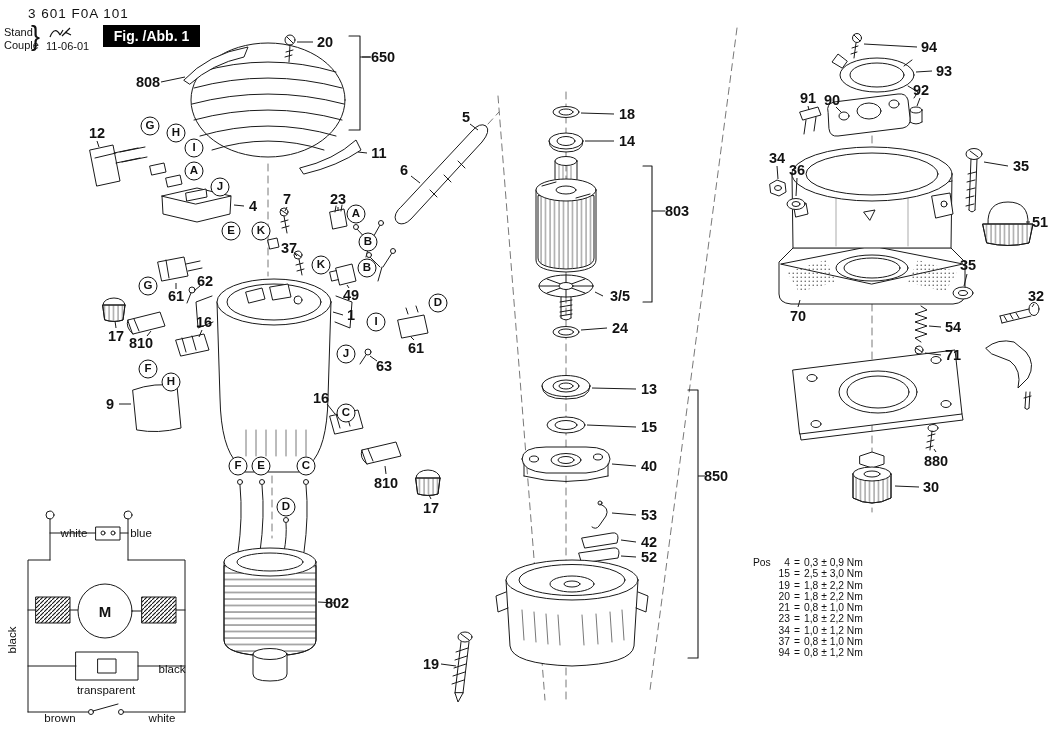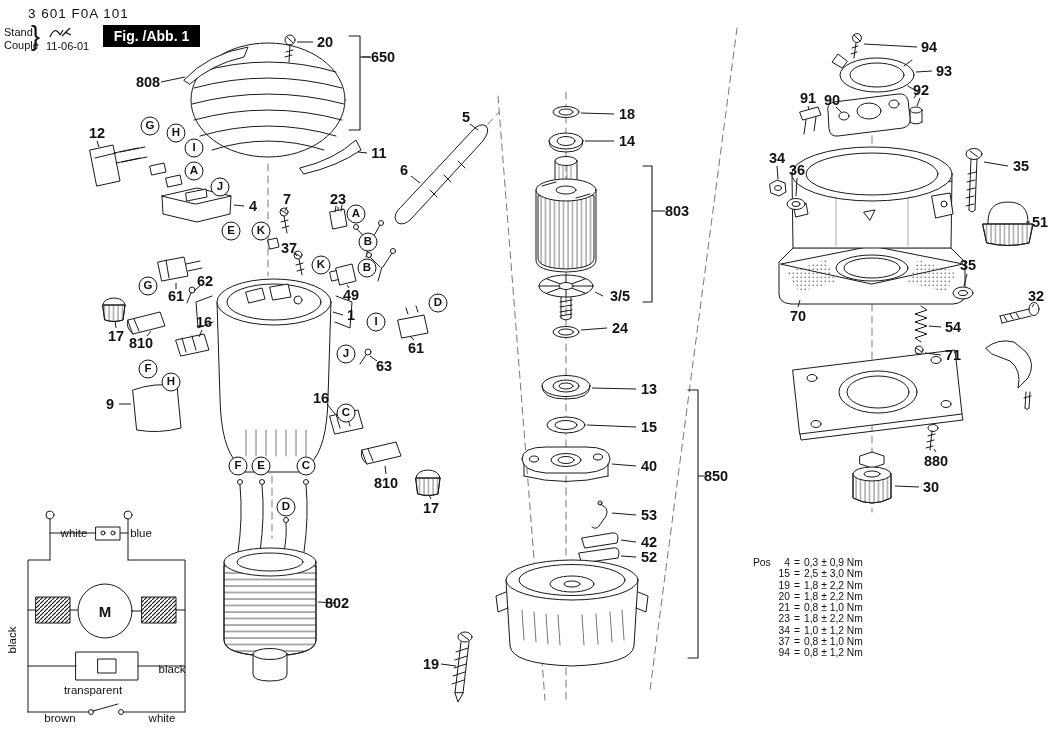--- a/index.html
+++ b/index.html
@@ -547,21 +547,21 @@
       <div class="co letter" style="left: 171px; top: 382px;">H</div>
       <div class="co letter" style="left: 346px; top: 413px;">C</div>
       <div class="co letter" style="left: 238px; top: 466px;">F</div>
       <div class="co letter" style="left: 261px; top: 466px;">E</div>
       <div class="co letter" style="left: 306px; top: 466px;">C</div>
       <div class="co letter" style="left: 286px; top: 507px;">D</div>
       <div class="co wire" style="left: 74px; top: 533px;">white</div>
       <div class="co wire" style="left: 141px; top: 533px;">blue</div>
       <div class="co wire rot" style="left: 12px; top: 640px;">black</div>
       <div class="co wire" style="left: 172px; top: 669px;">black</div>
-      <div class="co wire" style="left: 93px; top: 690px;">transparent</div>
+      <div class="co wire" style="left: 106px; top: 690px;">transparent</div>
       <div class="co wire" style="left: 60px; top: 718px;">brown</div>
       <div class="co wire" style="left: 162px; top: 718px;">white</div>
     </div>
 
   <div class="abs hdr-part">3 601 F0A 101</div>
   <div class="abs hdr-stand">Stand</div>
   <div class="abs hdr-issue">Couple</div>
   <div class="abs hdr-brace">}</div>
   <svg class="abs hdr-stamp" width="26" height="14">
     <path d="M2 11 C5 3 9 3 12 9 M12 9 L15 4 M14 10 L22 2 M17 6 L23 9" stroke="#111" fill="none" stroke-width="1.2"></path>

